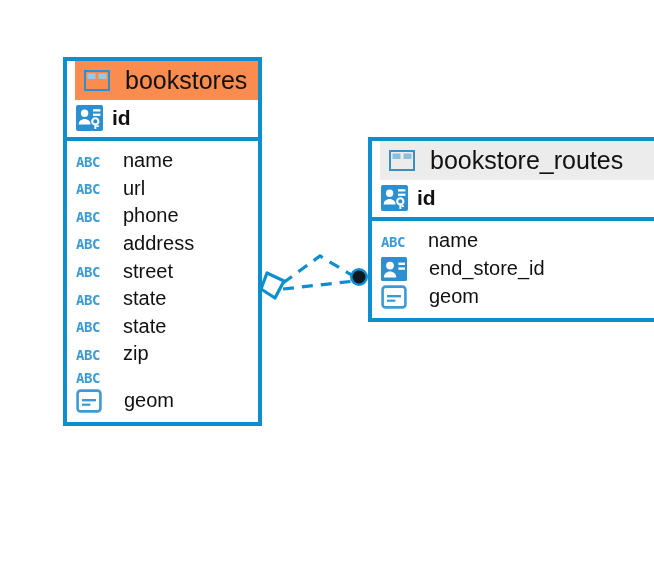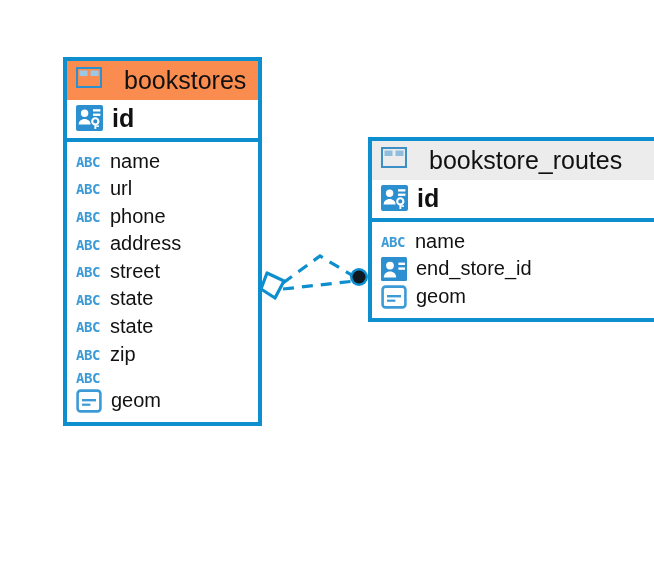--- a/index.html
+++ b/index.html
@@ -14,48 +14,49 @@
 
   
   .entity{
     position:absolute;
     box-sizing:border-box;
     background:#ffffff;
     border:4px solid #0d8ecf;
     z-index:5;
   }
   .entity-header{
-    display:flex;
-    gap:22px;
+    display:flex;align-items:center;
+    gap:15px;
     padding:6px 10px 7px 9px;
     box-sizing:border-box;
+    margin-left:8px;
   }
   .entity-header.selected{background:#fa8c50;}
   .entity-header.normal{background:#ececec;}
   .entity-title{
     font-size:25px;
     color:#111111;
     line-height:1.05;
     white-space:nowrap;
   }
 
   .pk-row{
     display:flex;align-items:center;gap:9px;
     padding:5px 10px 6px 9px;
     border-bottom:4px solid #0d8ecf;
     box-sizing:border-box;
     background:#ffffff;
   }
   .pk-label{
-    font-size:25px;font-weight:bold;color:#111111;line-height:1.05;
+    font-size:21px;font-weight:bold;color:#111111;line-height:1.05;
   }
 
   .field-list{padding:6px 0 7px 0;background:#ffffff;}
   .field-row{
-    display:flex;align-items:center;gap:9px;
+    display:flex;align-items:center;gap:22px;
     padding:2px 10px 2px 9px;
     box-sizing:border-box;
   }
   .field-label{
     font-size:20px;color:#111111;line-height:1.18;white-space:nowrap;
   }
 
   
   .icon{flex:0 0 auto;display:block;}
   .ico-grid{width:26px;height:21px;}

